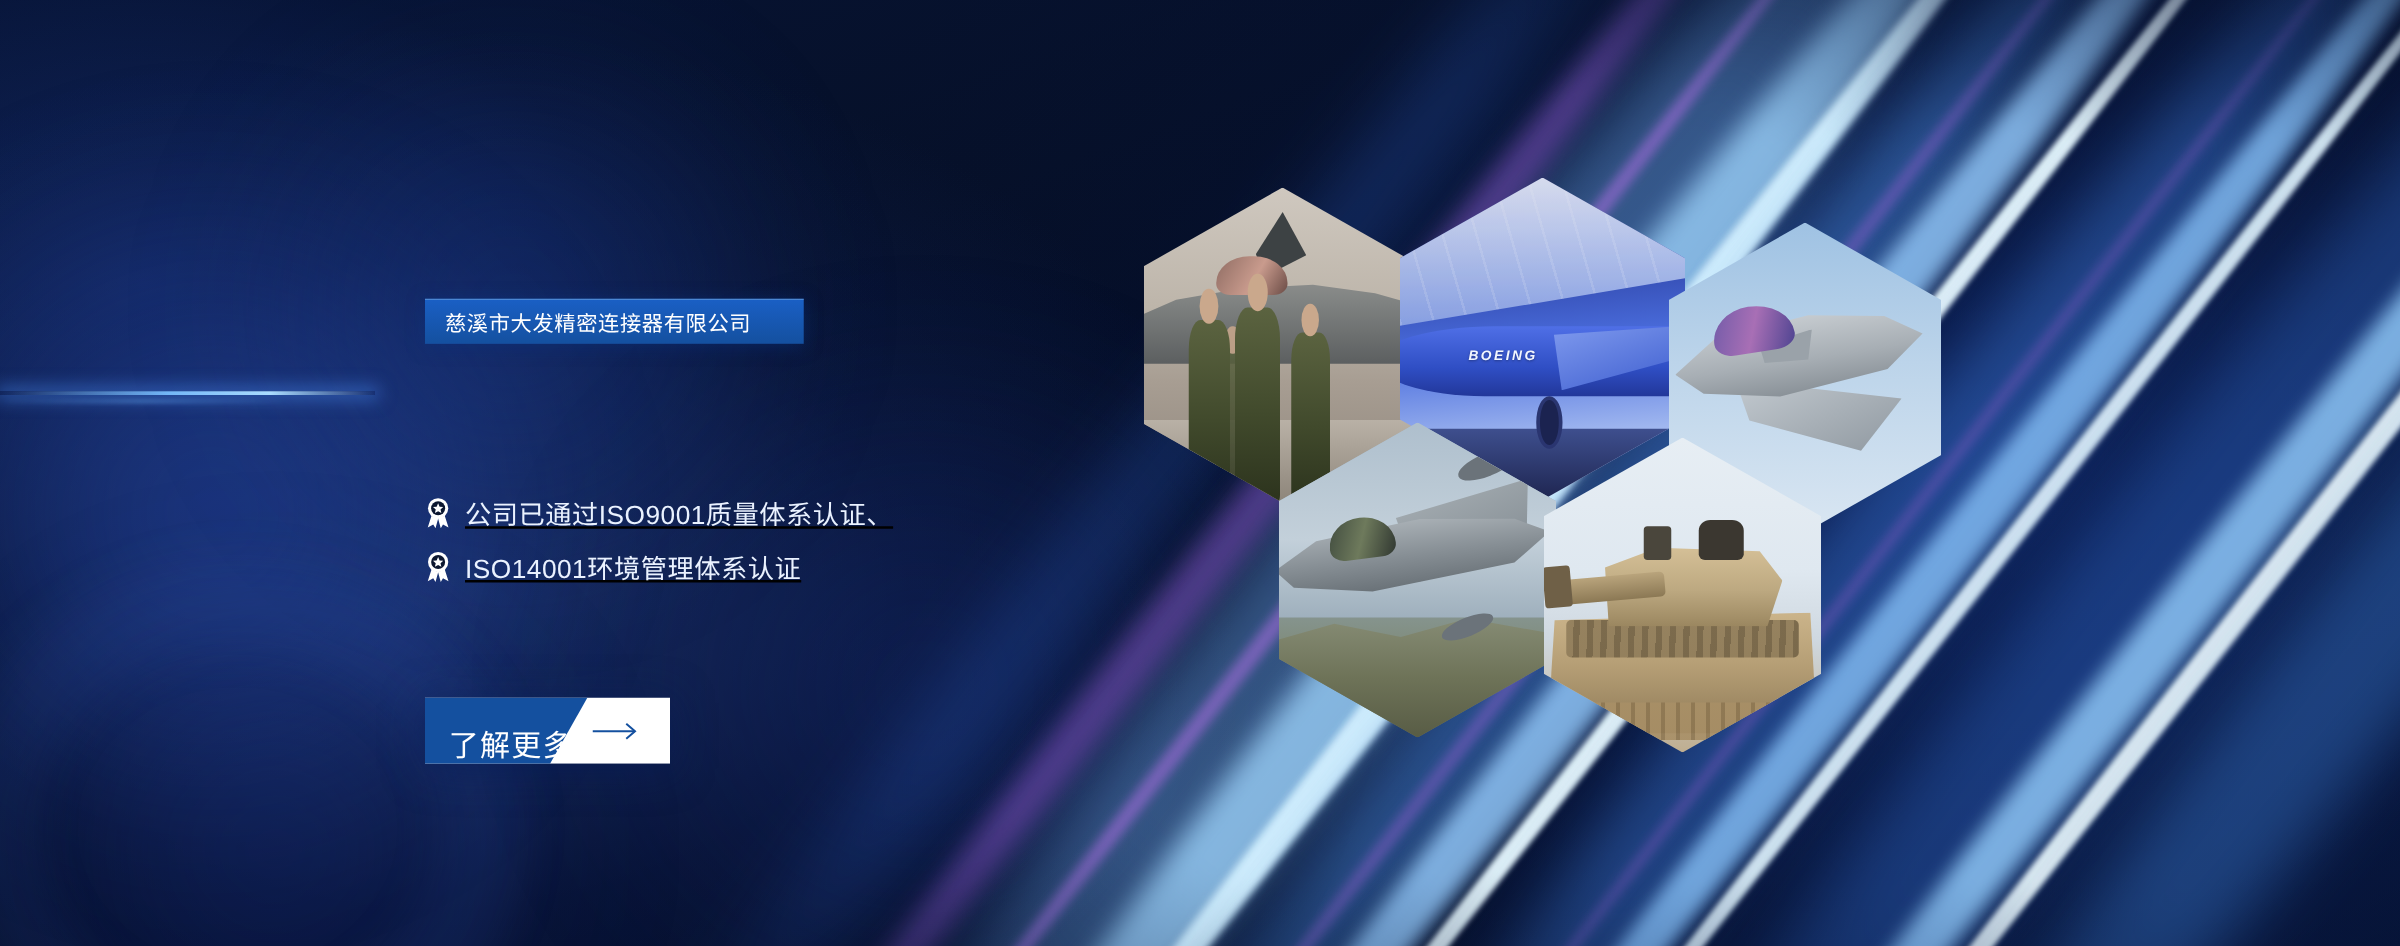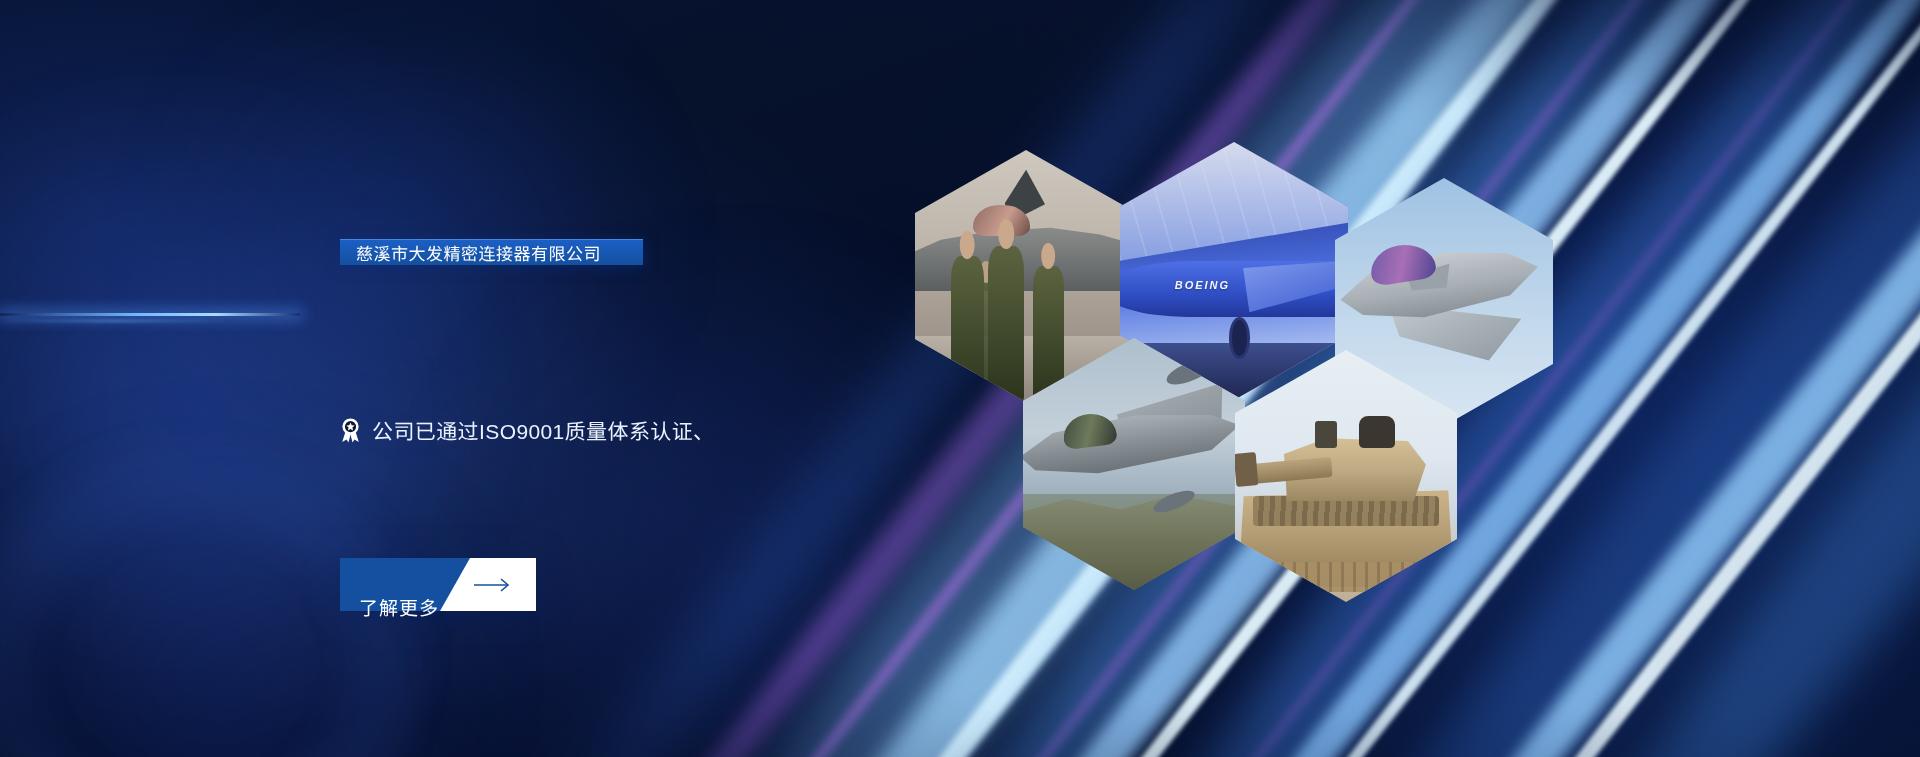--- a/index.html
+++ b/index.html
@@ -56,62 +56,62 @@
     transform-origin:center;
     transform:rotate(38deg);
     border-radius:50%;
   }
 
   
   .content{ position:absolute; left:340px; top:0; width:760px; height:757px; }
 
   .badge{
     position:absolute; left:0; top:239px;
-    width:303px; height:26px;
+    width:303px; height:36px;
     background:linear-gradient(180deg,#1a5fc4 0%,#14509f 100%);
     border-top:1px solid rgba(120,180,255,.55);
     display:flex; align-items:center;
     padding-left:16px;
     color:#ffffff;
     font-size:17px; letter-spacing:.5px;
     box-shadow:0 2px 14px rgba(10,50,130,.5);
   }
 
   .headline{
     position:absolute; left:0; top:303px;
     font-size:58px; font-weight:bold;
     color:#ffffff; letter-spacing:2px; line-height:1.15;
     text-shadow:0 3px 18px rgba(10,40,110,.85), 0 0 2px rgba(255,255,255,.4);
     white-space:nowrap;
   }
 
-  .bullets{ position:absolute; left:0; top:408px; }
+  .bullets{ position:absolute; left:0; top:388px;text-decoration:underline; }
   .bullet{
     display:flex; align-items:center;
     height:43px;
     color:#eaf2ff;
     font-size:21px; letter-spacing:.4px;
   }
   .bullet .medal{
     flex:0 0 auto; width:21px; height:25px;
     margin-right:11px; margin-top:1px;
   }
   .bullet .medal svg{ display:block; width:21px; height:25px; }
 
   .cta{
     position:absolute; left:0; top:558px;
     width:196px; height:53px;
     display:block; cursor:pointer;
     filter:drop-shadow(0 4px 16px rgba(6,30,90,.55));
   }
   .cta .cta-bg{ position:absolute; inset:0; }
   .cta .cta-label{
-    position:absolute; left:19px; top:16px; height:65px;
+    position:absolute; left:19px; top:4px; height:65px;
     display:flex; align-items:center;
-    color:#ffffff; font-size:19px; letter-spacing:1px;
+    color:#ffffff; font-size:24px; letter-spacing:1px;
     z-index:2;
   }
   .cta .cta-arrow{
     position:absolute; right:22px; top:0; height:53px;
     display:flex; align-items:center;
     z-index:2;
   }
   .cta .cta-arrow svg{ display:block; }
 
   
@@ -357,20 +357,32 @@
 <svg viewBox="0 0 21 25">
   <path d="M5.2 14.5 L2.2 24 L6.6 21.6 L8.4 24.6 L10.6 16.5 Z" fill="#ffffff"></path>
   <path d="M15.8 14.5 L18.8 24 L14.4 21.6 L12.6 24.6 L10.4 16.5 Z" fill="#ffffff"></path>
   <circle cx="10.5" cy="8.6" r="8.1" fill="#ffffff"></circle>
   <circle cx="10.5" cy="8.6" r="5.6" fill="#0c1730"></circle>
   <path d="M10.5 4.6 L11.7 7.3 L14.6 7.6 L12.4 9.5 L13.1 12.4 L10.5 10.9 L7.9 12.4 L8.6 9.5 L6.4 7.6 L9.3 7.3 Z" fill="#ffffff"></path>
 </svg>
           </span>
           <span>公司已通过ISO9001质量体系认证、</span>
         </div>
+        <div class="bullet">
+          <span class="medal">
+<svg viewBox="0 0 21 25">
+  <path d="M5.2 14.5 L2.2 24 L6.6 21.6 L8.4 24.6 L10.6 16.5 Z" fill="#ffffff"></path>
+  <path d="M15.8 14.5 L18.8 24 L14.4 21.6 L12.6 24.6 L10.4 16.5 Z" fill="#ffffff"></path>
+  <circle cx="10.5" cy="8.6" r="8.1" fill="#ffffff"></circle>
+  <circle cx="10.5" cy="8.6" r="5.6" fill="#0c1730"></circle>
+  <path d="M10.5 4.6 L11.7 7.3 L14.6 7.6 L12.4 9.5 L13.1 12.4 L10.5 10.9 L7.9 12.4 L8.6 9.5 L6.4 7.6 L9.3 7.3 Z" fill="#ffffff"></path>
+</svg>
+          </span>
+          <span>ISO14001环境管理体系认证</span>
+        </div>
       </div>
 
     <a class="cta" href="#">
       <svg class="cta-bg" viewBox="0 0 196 53" preserveAspectRatio="none">
         <polygon points="0,0 196,0 196,53 0,53" fill="#ffffff"></polygon>
         <polygon points="0,0 130,0 100,53 0,53" fill="#14509f"></polygon>
       </svg>
       <span class="cta-label">了解更多</span>
       <span class="cta-arrow">
         <svg width="40" height="14" viewBox="0 0 40 14">

